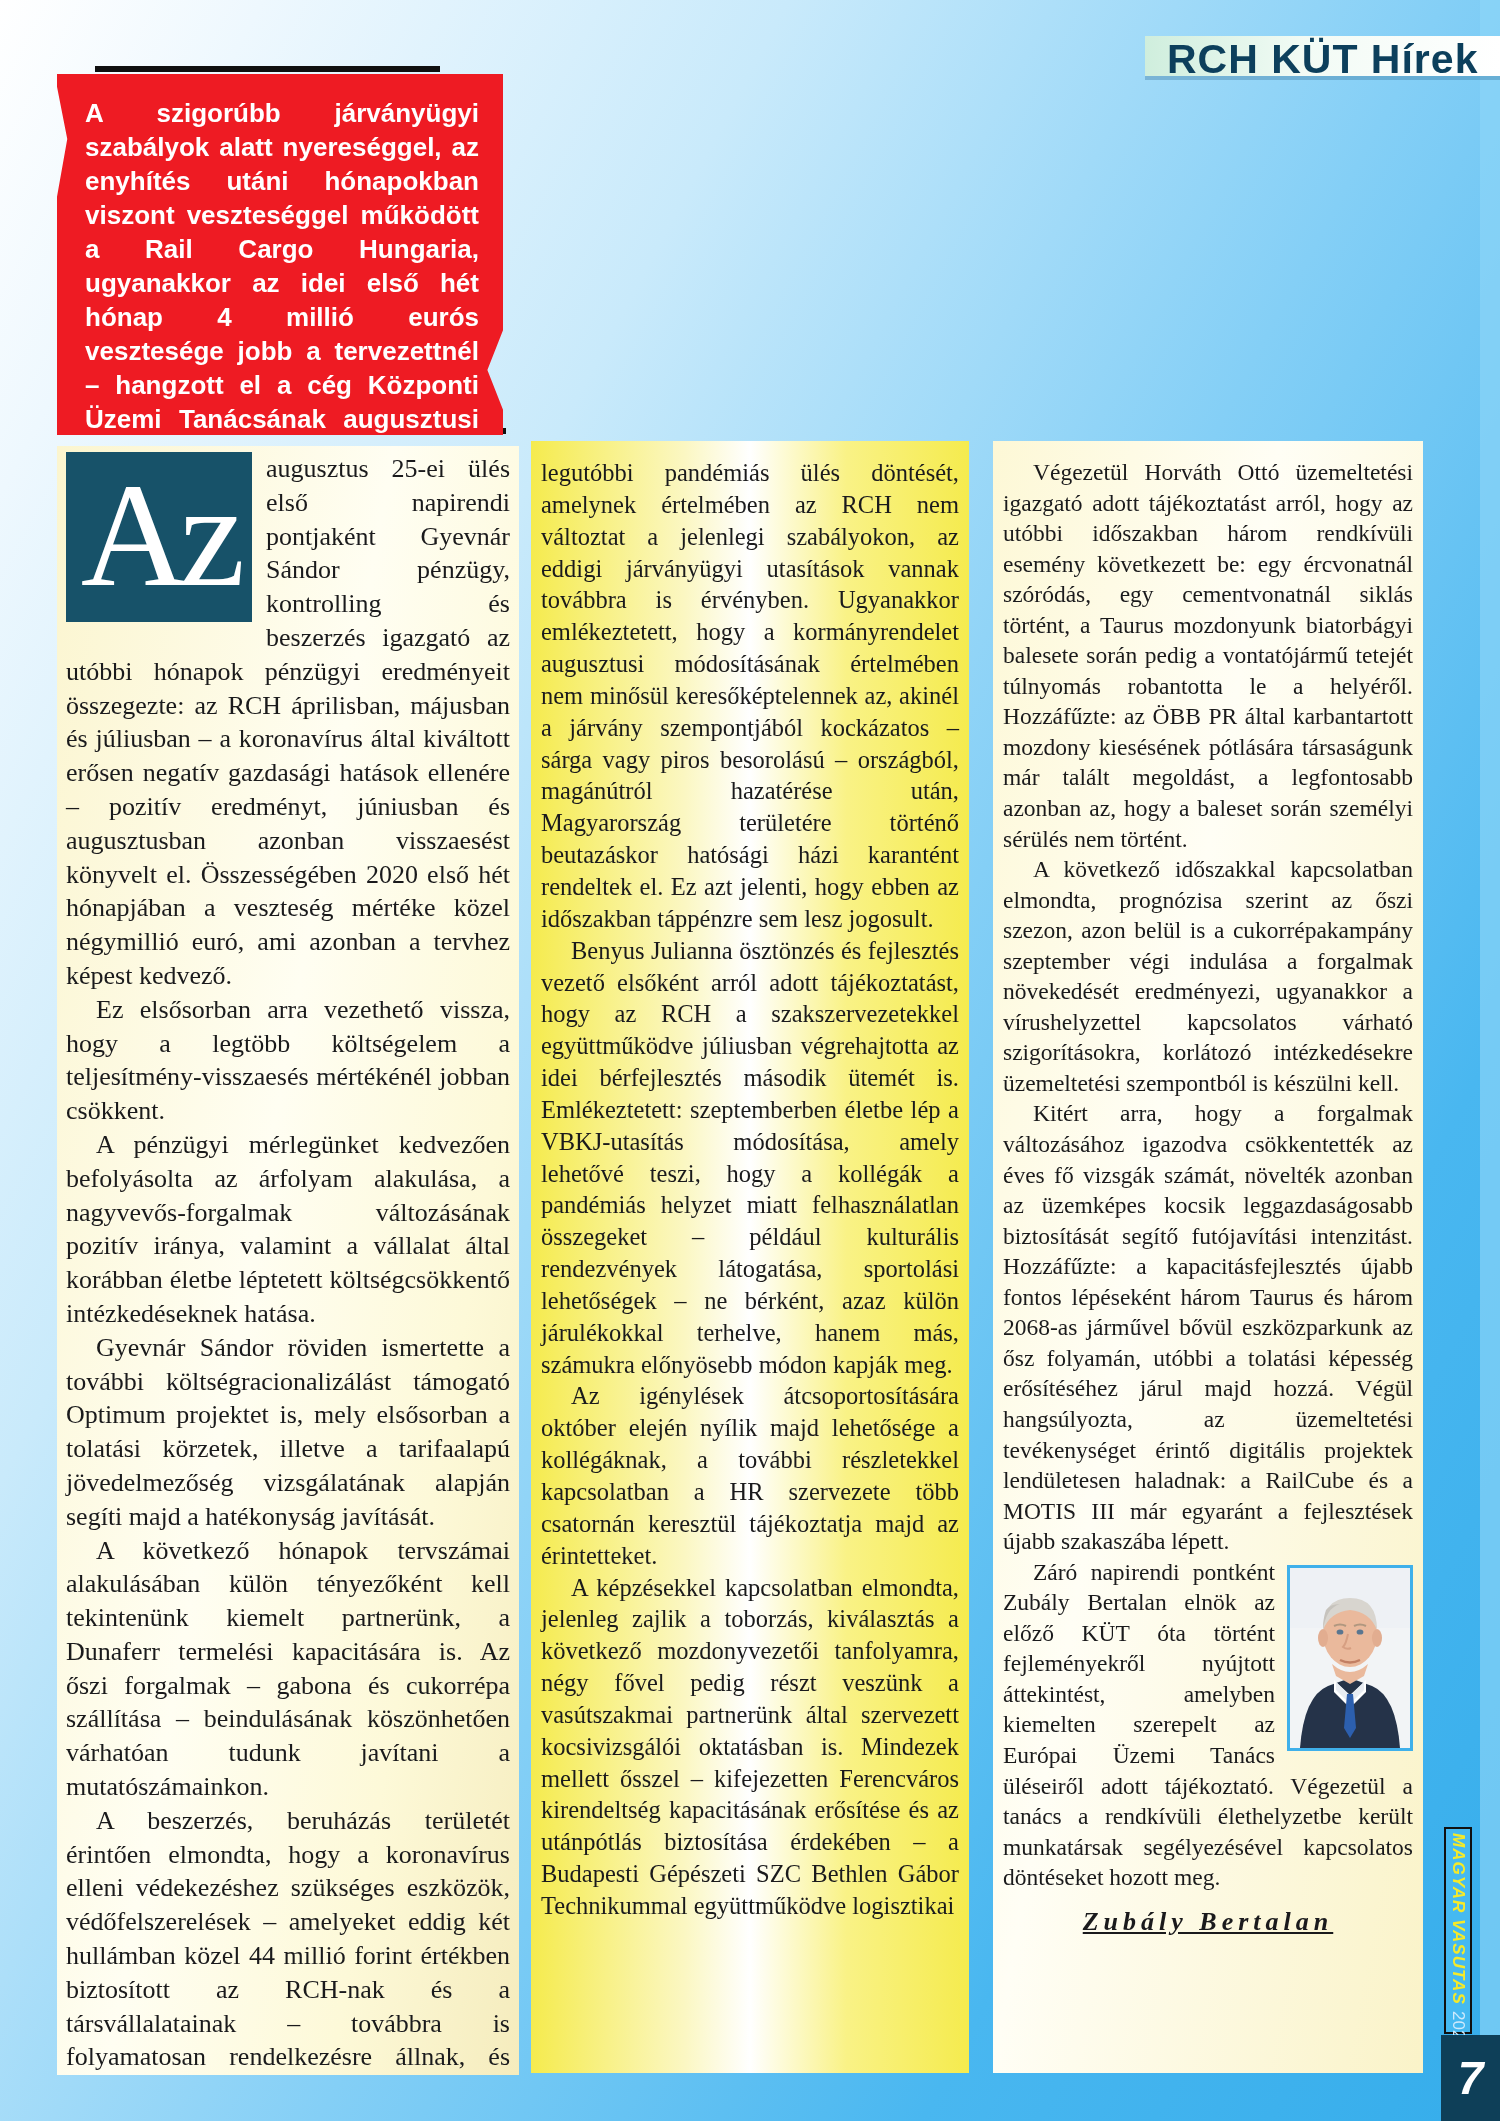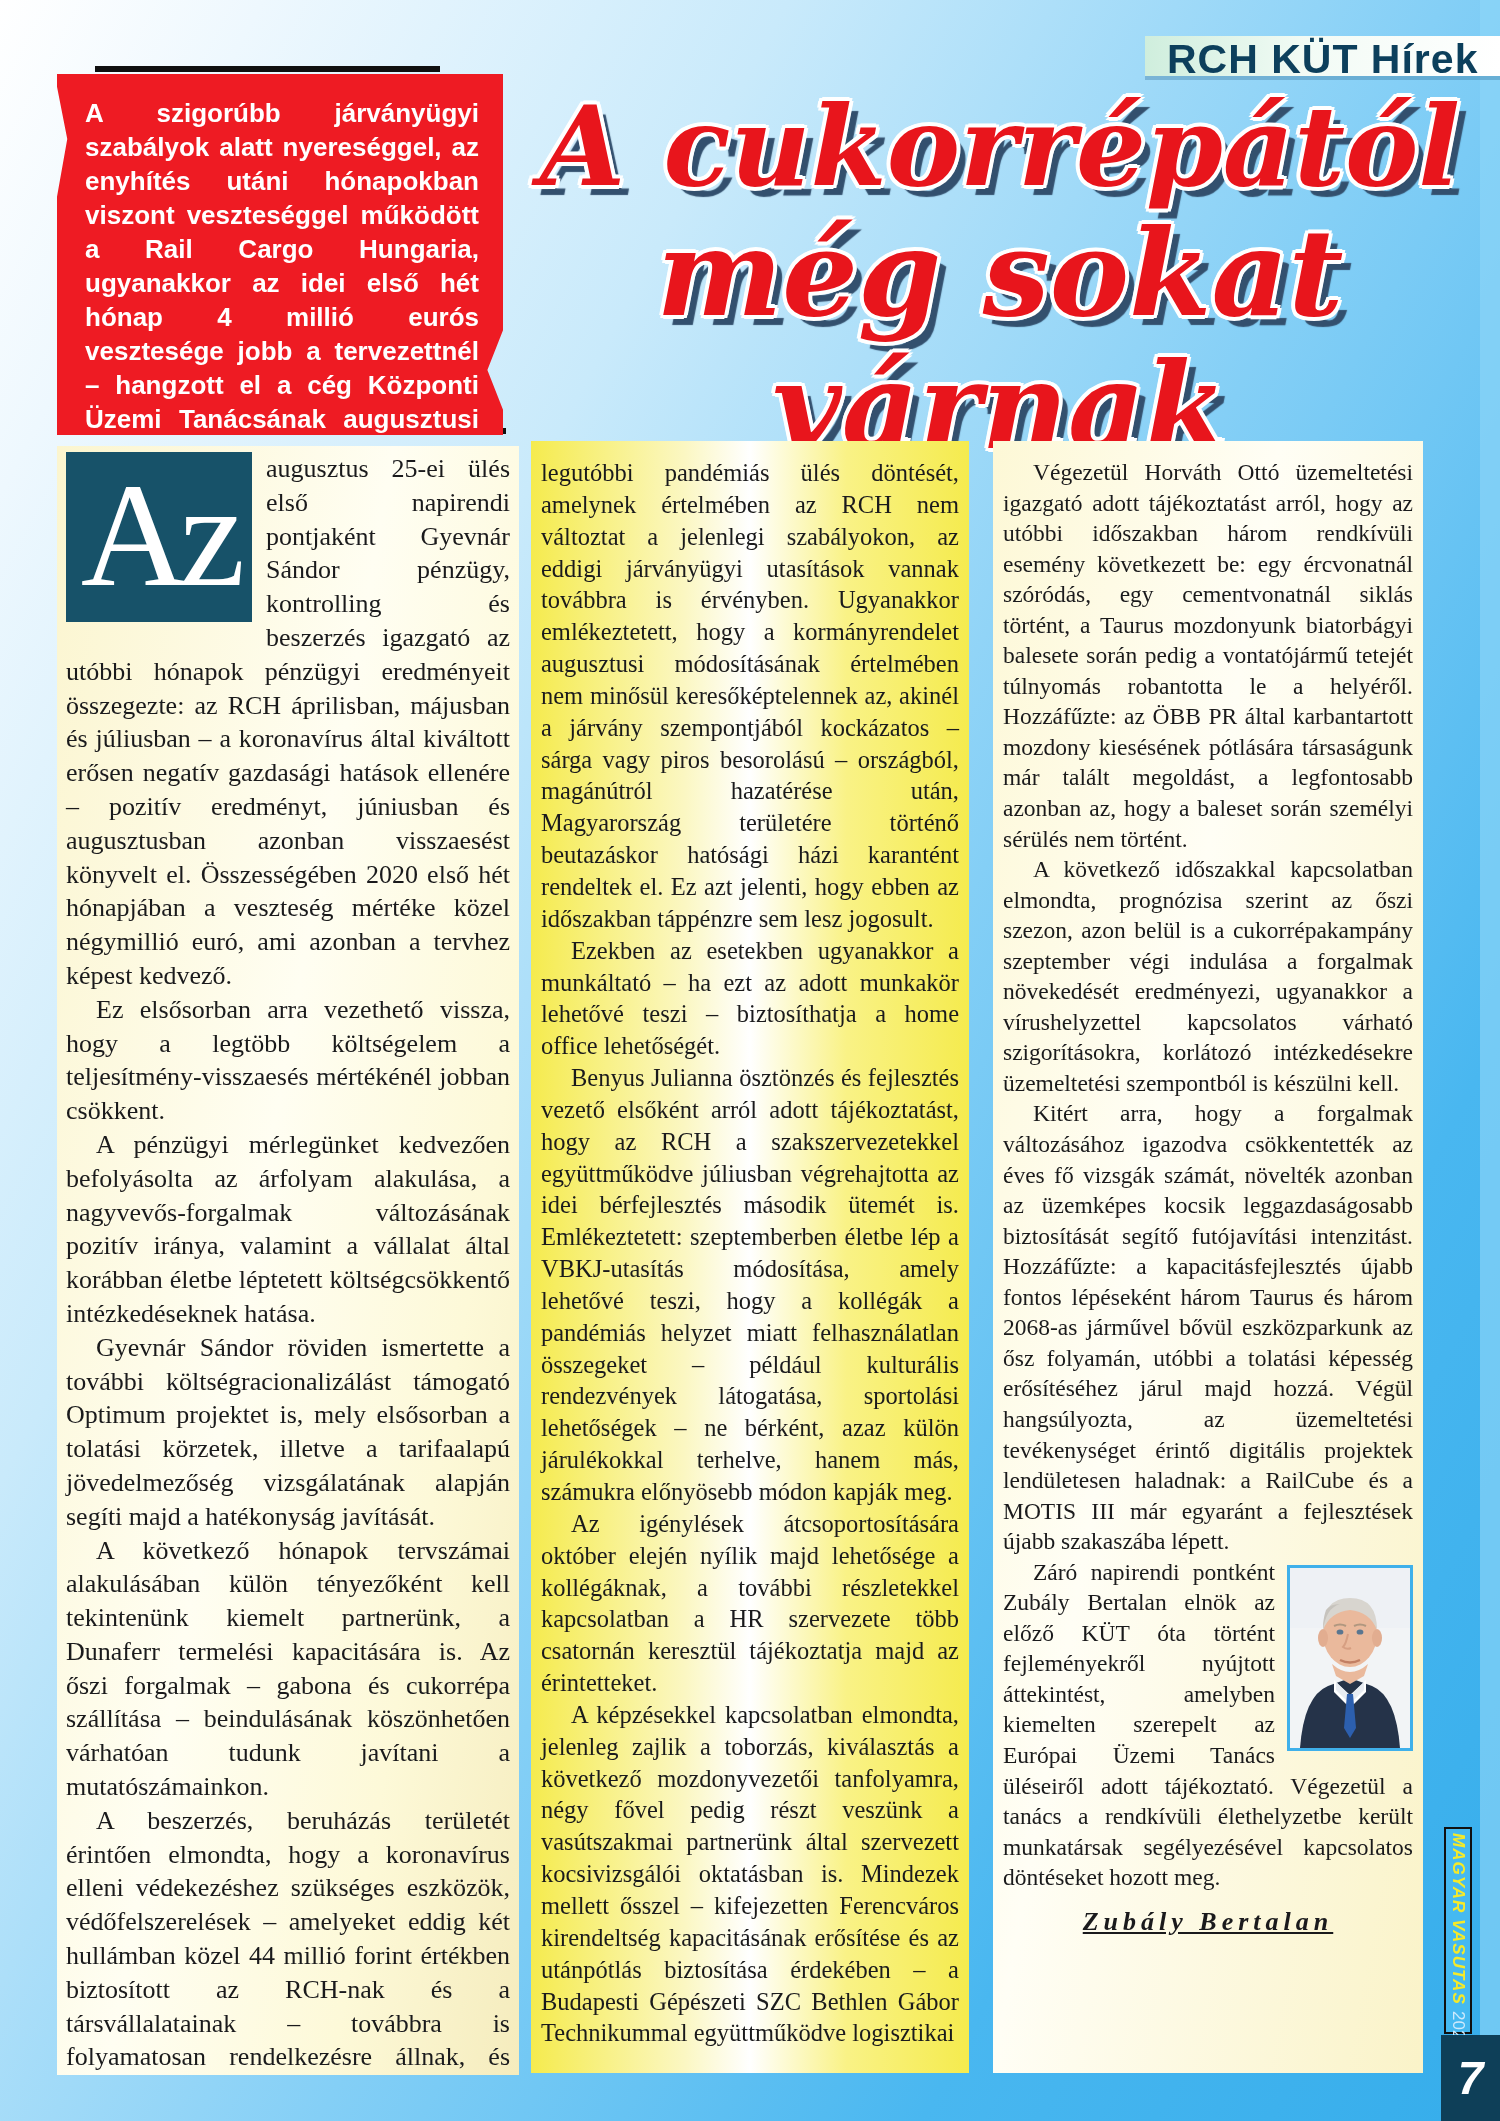--- a/index.html
+++ b/index.html
@@ -88,43 +88,38 @@
 <div class="page">
 
   <div class="right-light-strip"></div>
   <div class="rule-a"></div>
   <div class="rule-b"></div>
 
   <div class="masthead">
     <span>RCH KÜT Hírek</span>
   </div>
 
-  <div class="title">
-    <div class="l1">A cukorrépától</div>
-    <div class="l2">még sokat várnak</div>
-  </div>
 
   <div class="lead-box">
     <span>A szigorúbb járványügyi szabályok alatt nyereséggel, az enyhítés utáni hónapokban viszont veszteséggel működött a Rail Cargo Hungaria, ugyanakkor az idei első hét hónap 4 millió eurós vesztesége jobb a tervezettnél – hangzott el a cég Központi Üzemi Tanácsának augusztusi ülésén.</span>
   </div>
 
   <div class="col col1">
     <div class="dropcap">Az</div>
     <p>augusztus 25-ei ülés első napirendi pontjaként Gyevnár Sándor pénzügy, kontrolling és beszerzés igazgató az utóbbi hónapok pénzügyi eredményeit összegezte: az RCH áprilisban, májusban és júliusban – a koronavírus által kiváltott erősen negatív gazdasági hatások ellenére – pozitív eredményt, júniusban és augusztusban azonban visszaesést könyvelt el. Összességében 2020 első hét hónapjában a veszteség mértéke közel négymillió euró, ami azonban a tervhez képest kedvező.</p>
     <p class="ind">Ez elsősorban arra vezethető vissza, hogy a legtöbb költségelem a teljesítmény-visszaesés mértékénél jobban csökkent.</p>
     <p class="ind">A pénzügyi mérlegünket kedvezően befolyásolta az árfolyam alakulása, a nagyvevős-forgalmak változásának pozitív iránya, valamint a vállalat által korábban életbe léptetett költségcsökkentő intézkedéseknek hatása.</p>
     <p class="ind">Gyevnár Sándor röviden ismertette a további költségracionalizálást támogató Optimum projektet is, mely elsősorban a tolatási körzetek, illetve a tarifaalapú jövedelmezőség vizsgálatának alapján segíti majd a hatékonyság javítását.</p>
     <p class="ind">A következő hónapok tervszámai alakulásában külön tényezőként kell tekintenünk kiemelt partnerünk, a Dunaferr termelési kapacitására is. Az őszi forgalmak – gabona és cukorrépa szállítása – beindulásának köszönhetően várhatóan tudunk javítani a mutatószámainkon.</p>
     <p class="ind">A beszerzés, beruházás területét érintően elmondta, hogy a koronavírus elleni védekezéshez szükséges eszközök, védőfelszerelések – amelyeket eddig két hullámban közel 44 millió forint értékben biztosított az RCH-nak és a társvállalatainak – továbbra is folyamatosan rendelkezésre állnak, és azokat szükség esetén pótolja a szervezet.</p>
 
   </div>
 
   <div class="col col2">
     <p>legutóbbi pandémiás ülés döntését, amelynek értelmében az RCH nem változtat a jelenlegi szabályokon, az eddigi járványügyi utasítások vannak továbbra is érvényben. Ugyanakkor emlékeztetett, hogy a kormányrendelet augusztusi módosításának értelmében nem minősül keresőképtelennek az, akinél a járvány szempontjából kockázatos – sárga vagy piros besorolású – országból, magánútról hazatérése után, Magyarország területére történő beutazáskor hatósági házi karantént rendeltek el. Ez azt jelenti, hogy ebben az időszakban táppénzre sem lesz jogosult.</p>
-    <p class="ind">Ezekben az esetekben ugyanakkor a munkáltató – ha ezt az adott munkakör lehetővé teszi – biztosíthatja a home office lehetőségét.</p>
     <p class="ind">Benyus Julianna ösztönzés és fejlesztés vezető elsőként arról adott tájékoztatást, hogy az RCH a szakszervezetekkel együttműködve júliusban végrehajtotta az idei bérfejlesztés második ütemét is. Emlékeztetett: szeptemberben életbe lép a VBKJ-utasítás módosítása, amely lehetővé teszi, hogy a kollégák a pandémiás helyzet miatt felhasználatlan összegeket – például kulturális rendezvények látogatása, sportolási lehetőségek – ne bérként, azaz külön járulékokkal terhelve, hanem más, számukra előnyösebb módon kapják meg.</p>
     <p class="ind">Az igénylések átcsoportosítására október elején nyílik majd lehetősége a kollégáknak, a további részletekkel kapcsolatban a HR szervezete több csatornán keresztül tájékoztatja majd az érintetteket.</p>
     <p class="ind">A képzésekkel kapcsolatban elmondta, jelenleg zajlik a toborzás, kiválasztás a következő mozdonyvezetői tanfolyamra, négy fővel pedig részt veszünk a vasútszakmai partnerünk által szervezett kocsivizsgálói oktatásban is. Mindezek mellett ősszel – kifejezetten Ferencváros kirendeltség kapacitásának erősítése és az utánpótlás biztosítása érdekében – a Budapesti Gépészeti SZC Bethlen Gábor Technikummal együttműködve logisztikai</p>
   </div>
 
   <div class="col col3">
     <p class="ind">Végezetül Horváth Ottó üzemeltetési igazgató adott tájékoztatást arról, hogy az utóbbi időszakban három rendkívüli esemény következett be: egy ércvonatnál szóródás, egy cementvonatnál siklás történt, a Taurus mozdonyunk biatorbágyi balesete során pedig a vontatójármű tetejét túlnyomás robantotta le a helyéről. Hozzáfűzte: az ÖBB PR által karbantartott mozdony kiesésének pótlására társaságunk már talált megoldást, a legfontosabb azonban az, hogy a baleset során személyi sérülés nem történt.</p>
     <p class="ind">A következő időszakkal kapcsolatban elmondta, prognózisa szerint az őszi szezon, azon belül is a cukorrépakampány szeptember végi indulása a forgalmak növekedését eredményezi, ugyanakkor a vírushelyzettel kapcsolatos várható szigorításokra, korlátozó intézkedésekre üzemeltetési szempontból is készülni kell.</p>
     <p class="ind">Kitért arra, hogy a forgalmak változásához igazodva csökkentették az éves fő vizsgák számát, növelték azonban az üzemképes kocsik leggazdaságosabb biztosítását segítő futójavítási intenzitást. Hozzáfűzte: a kapacitásfejlesztés újabb fontos lépéseként három Taurus és három 2068-as járművel bővül eszközparkunk az ősz folyamán, utóbbi a tolatási képesség erősítéséhez járul majd hozzá. Végül hangsúlyozta, az üzemeltetési tevékenységet érintő digitális projektek lendületesen haladnak: a RailCube és a MOTIS III már egyaránt a fejlesztések újabb szakaszába lépett.</p>
     <div class="photo-frame">

